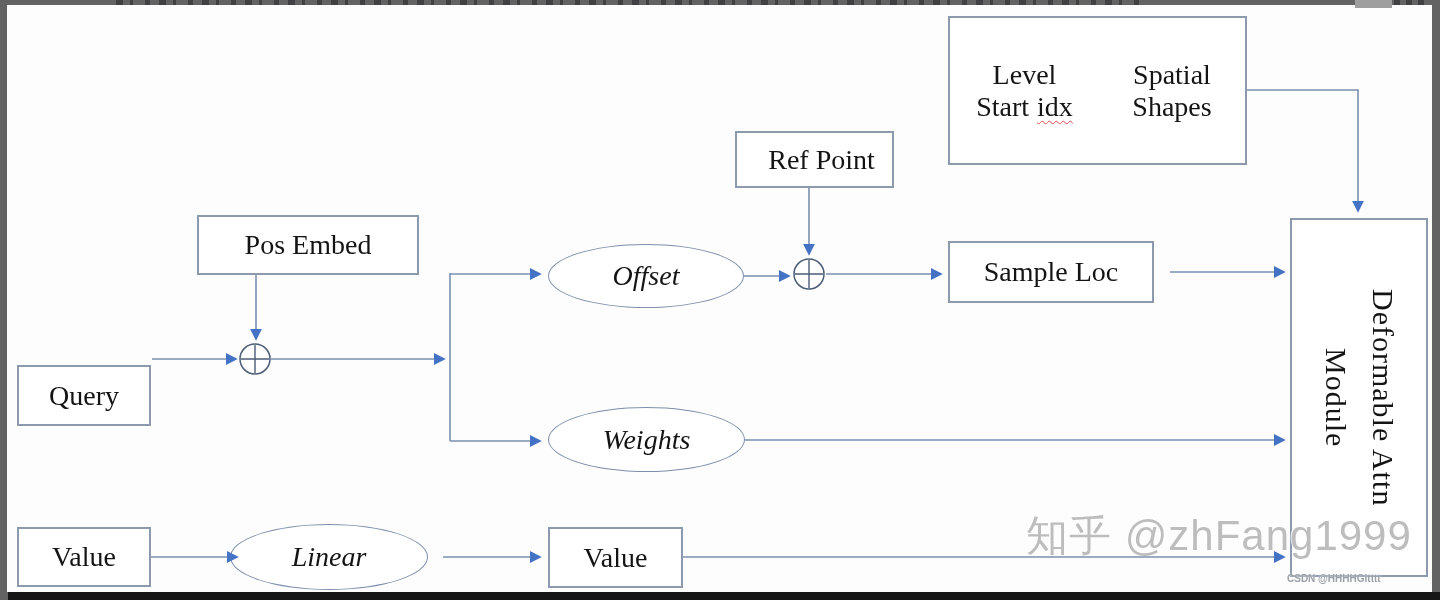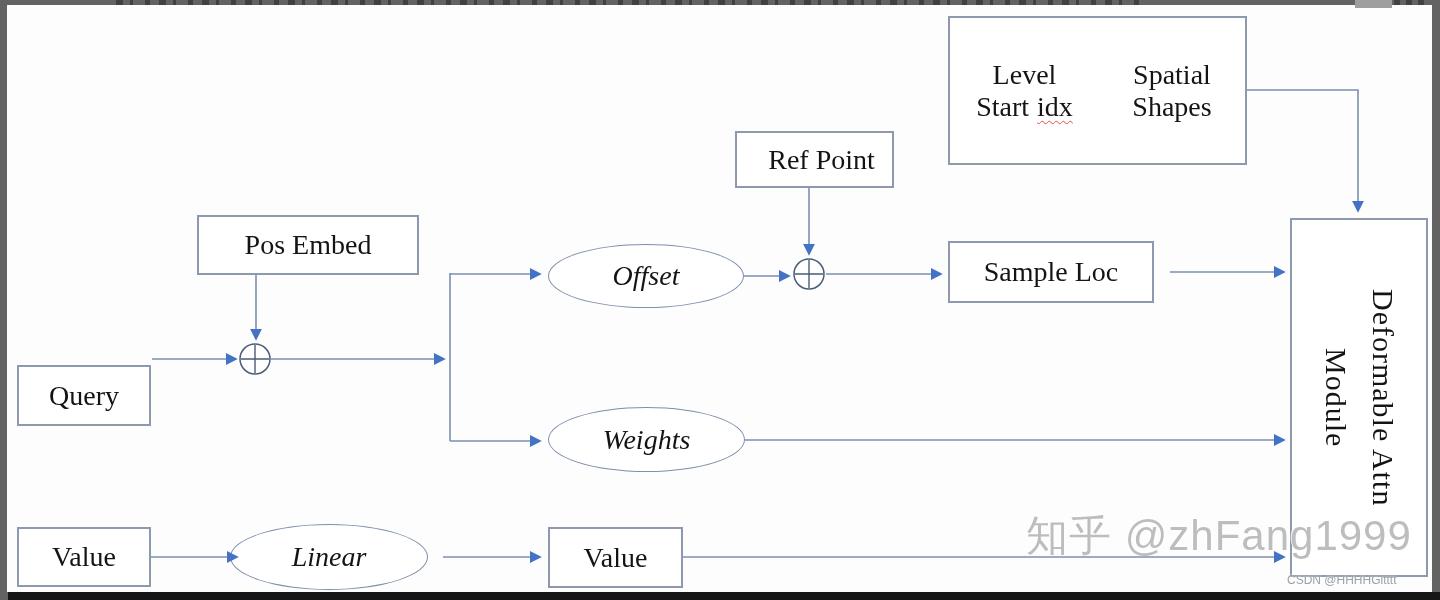--- a/index.html
+++ b/index.html
@@ -63,23 +63,24 @@
 
   .wm-zhihu{
     position:absolute;left:1026px;top:508px;z-index:20;
     font-family:"Liberation Sans",sans-serif;font-size:42px;letter-spacing:1px;
     color:var(--watermark);
     text-shadow:-1px -1px 0 rgba(255,255,255,.85),1px 1px 0 rgba(255,255,255,.4);
     white-space:nowrap;
   }
   .wm-csdn{
     position:absolute;left:1287px;top:573px;z-index:40;
-    font-family:"Liberation Sans",sans-serif;font-size:12px;
+    font-family:"Liberation Sans",sans-serif;font-size:10px;
     color:var(--watermark-small);text-shadow:0 0 2px rgba(255,255,255,.9);
     white-space:nowrap;
+    font-weight:bold;
   }
 
   svg.connectors{position:absolute;left:0;top:0;width:1440px;height:600px;z-index:30;pointer-events:none;}
   .conn{stroke:var(--line);stroke-width:1.6;fill:none;}
   .ah-fill{fill:var(--arrow);}
   .plus-circle{stroke:var(--plus);stroke-width:1.5;fill:#fff;}
   .plus-cross{stroke:var(--plus);stroke-width:1.4;}
 </style>
 </head>
 <body>

